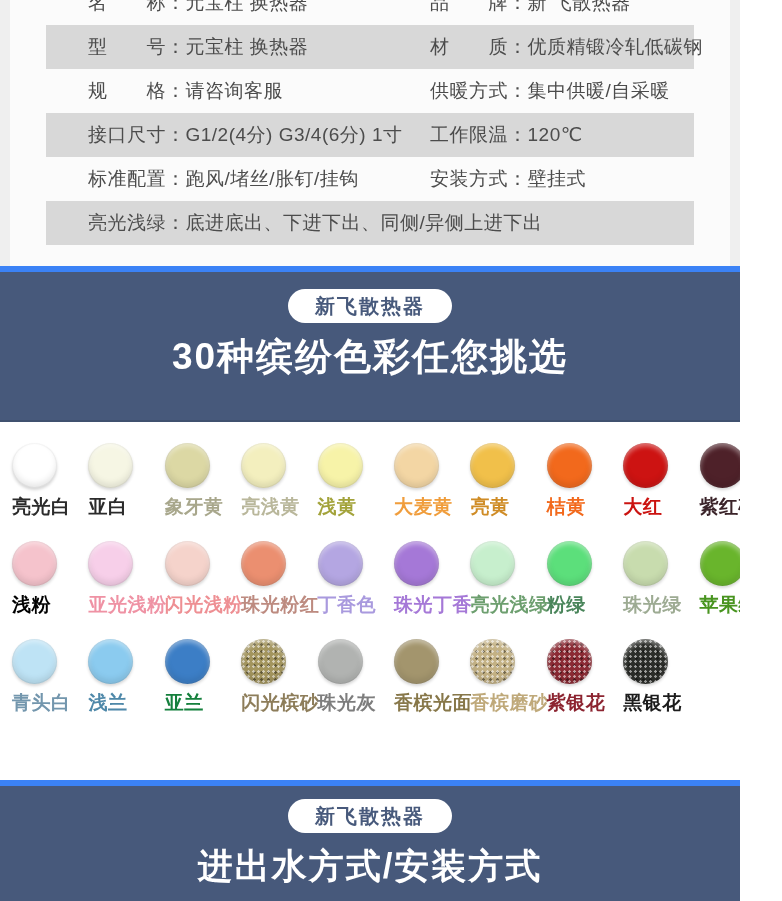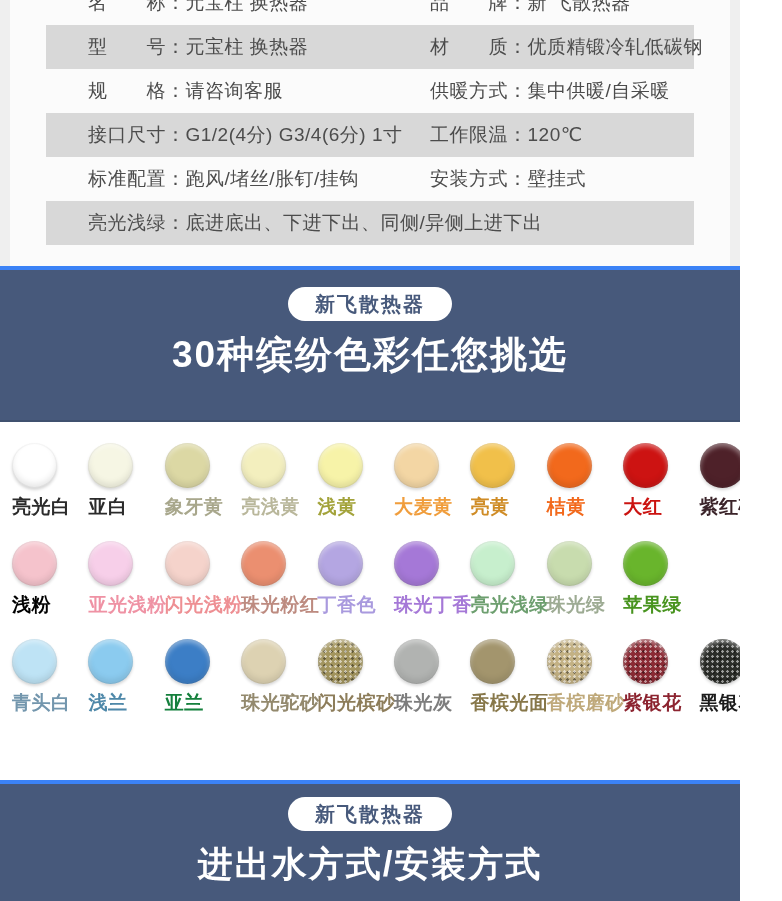--- a/index.html
+++ b/index.html
@@ -24,21 +24,21 @@
     white-space:nowrap;
   }
   .spec-row.shaded{background:#d8d8d8;}
   .spec-cell-left{flex:0 0 342px;}
   .spec-cell-right{flex:1;}
   .spec-row.single .spec-cell-left{flex:1;}
 
   
   .banner{
     background:#47597b;color:#ffffff;text-align:center;
-    border-top:4px solid #3b82f6;border-bottom:2px solid #40516f;
+    border-top:6px solid #3b82f6;border-bottom:2px solid #40516f;
     box-sizing:border-box;
   }
   .banner1{height:156px;padding-top:17px;}
   .banner2{height:121px;padding-top:13px;border-bottom:none;}
   .badge{
     display:inline-block;background:#ffffff;color:#47597b;
     font-size:20px;font-weight:bold;line-height:34px;padding:0 27px;
     border-radius:18px;letter-spacing:2px;
   }
   .banner-title{
@@ -182,44 +182,44 @@
         </div>
         <div class="swatch">
           <div class="swatch-circle" style="background-color: rgb(165, 120, 215);"></div>
           <div class="swatch-label" style="color: rgb(165, 120, 215);">珠光丁香</div>
         </div>
         <div class="swatch">
           <div class="swatch-circle" style="background-color: rgb(199, 239, 205);"></div>
           <div class="swatch-label" style="color: rgb(109, 159, 111);">亮光浅绿</div>
         </div>
         <div class="swatch">
+          <div class="swatch-circle" style="background-color: rgb(92, 223, 123);"></div>
+          <div class="swatch-label" style="color: rgb(73, 133, 90);">粉绿</div>
+        </div>
+        <div class="swatch">
           <div class="swatch-circle" style="background-color: rgb(200, 220, 174);"></div>
           <div class="swatch-label" style="color: rgb(157, 171, 147);">珠光绿</div>
         </div>
         <div class="swatch">
           <div class="swatch-circle" style="background-color: rgb(105, 181, 44);"></div>
           <div class="swatch-label" style="color: rgb(72, 148, 31);">苹果绿</div>
         </div>
       </div>
       <div class="swatch-row">
         <div class="swatch">
           <div class="swatch-circle" style="background-color: rgb(190, 227, 245);"></div>
           <div class="swatch-label" style="color: rgb(115, 150, 173);">青头白</div>
         </div>
         <div class="swatch">
           <div class="swatch-circle" style="background-color: rgb(139, 203, 239);"></div>
           <div class="swatch-label" style="color: rgb(78, 136, 169);">浅兰</div>
         </div>
         <div class="swatch">
           <div class="swatch-circle" style="background-color: rgb(60, 126, 198);"></div>
           <div class="swatch-label" style="color: #15803d;">亚兰</div>
-        </div>
-        <div class="swatch">
-          <div class="swatch-circle" style="background-color: rgb(221, 210, 178);"></div>
-          <div class="swatch-label" style="color: rgb(147, 137, 109);">珠光驼砂</div>
         </div>
         <div class="swatch">
           <div class="swatch-circle speckled" style="background-color: rgb(163, 149, 94);"></div>
           <div class="swatch-label" style="color: rgb(141, 125, 90);">闪光槟砂</div>
         </div>
         <div class="swatch">
           <div class="swatch-circle" style="background-color: rgb(177, 179, 177);"></div>
           <div class="swatch-label" style="color: rgb(125, 125, 125);">珠光灰</div>
         </div>
         <div class="swatch">

